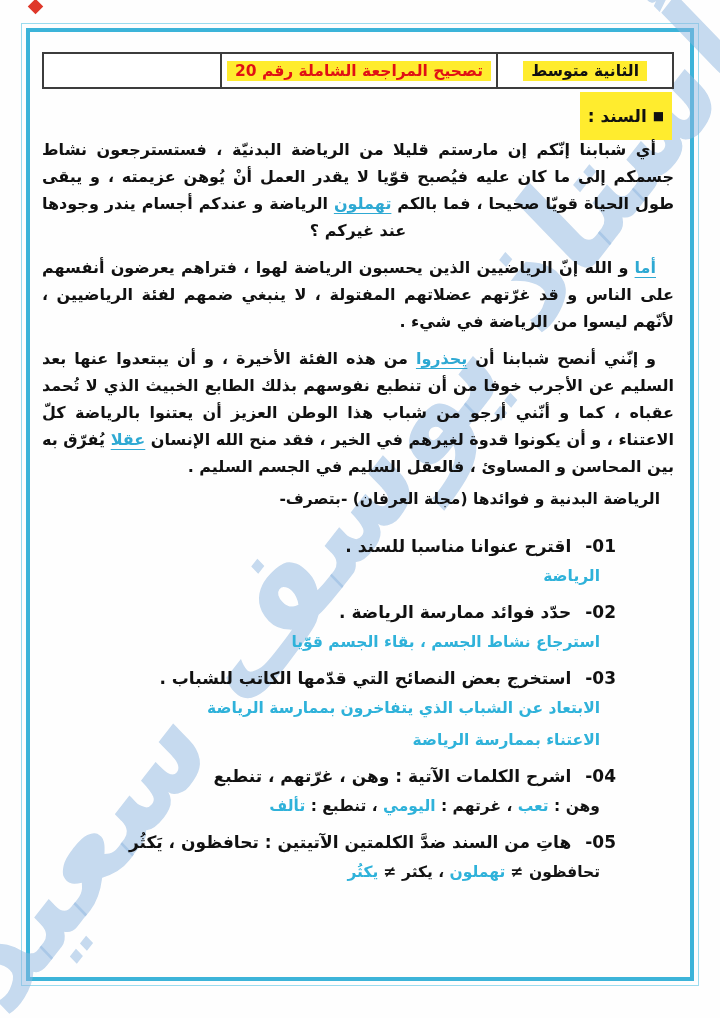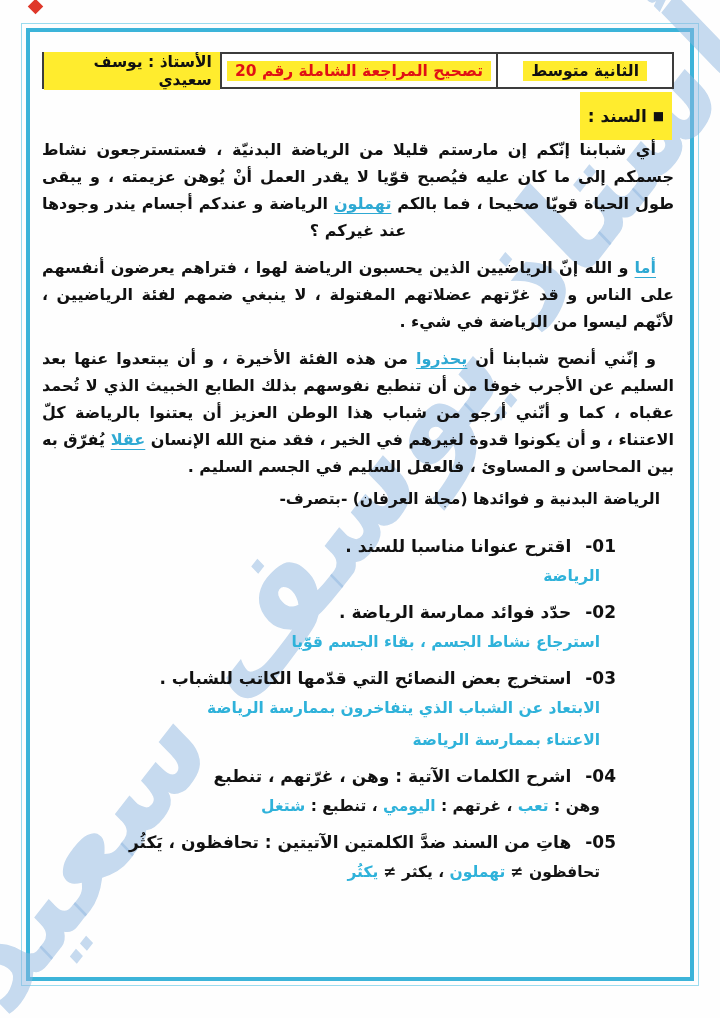--- a/index.html
+++ b/index.html
@@ -66,23 +66,20 @@
 
   <div class="content">
 
     <div class="header-table">
       <div class="cell cell-grade">
         <span class="hl">الثانية متوسط</span>
       </div>
       <div class="cell cell-title">
         <span class="hl title-red">تصحيح المراجعة الشاملة رقم 20</span>
       </div>
-      <div class="cell cell-teacher">
-        <span class="hl">الأستاذ : يوسف سعيدي</span>
-      </div>
     </div>
 
     <div class="heading">
       <span class="hl">
         <span class="bullet">■</span>
         <span>السند :</span>
       </span>
     </div>
 
     <p class="para center-last"><span>أي شبابنا إنّكم إن مارستم قليلا من الرياضة البدنيّة ، فستسترجعون نشاط جسمكم إلى ما كان عليه فيُصبح قوّيا لا يقدر العمل أنْ يُوهن عزيمته ، و يبقى طول الحياة قويّا صحيحا ، فما بالكم </span><span class="seg-u">تهملون</span><span> الرياضة و عندكم أجسام يندر وجودها عند غيركم ؟</span></p>
@@ -112,21 +109,21 @@
       <span class="qnum">03-</span><span class="qtext"><span>استخرج بعض النصائح التي قدّمها الكاتب للشباب .</span></span>
     </div>
   <div class="answer"><span class="seg-c">الابتعاد عن الشباب الذي يتفاخرون بممارسة الرياضة</span></div>
           <div class="answer"><span class="seg-c">الاعتناء بممارسة الرياضة</span></div>
         </div>
 
   <div class="qblock">
     <div class="qrow">
       <span class="qnum">04-</span><span class="qtext"><span>اشرح الكلمات الآتية : وهن ، غرّتهم ، تنطبع</span></span>
     </div>
-  <div class="answer"><span class="seg-bb">وهن : </span><span class="seg-c">تعب</span><span class="seg-bb">   ،   </span><span class="seg-bb">غرتهم : </span><span class="seg-c">اليومي</span><span class="seg-bb">   ،   </span><span class="seg-bb">تنطبع : </span><span class="seg-c">شتغل</span></div>
+  <div class="answer"><span class="seg-bb">وهن : </span><span class="seg-c">تعب</span><span class="seg-bb">   ،   </span><span class="seg-bb">غرتهم : </span><span class="seg-c">اليومي</span><span class="seg-bb">   ،   </span><span class="seg-bb">تنطبع : </span><span class="seg-c">تألف</span></div>
         </div>
 
   <div class="qblock">
     <div class="qrow">
       <span class="qnum">05-</span><span class="qtext"><span>هاتِ من السند ضدَّ الكلمتين الآتيتين : تحافظون ، يَكثُر</span></span>
     </div>
   <div class="answer"><span class="seg-bb">تحافظون ≠ </span><span class="seg-c">تهملون</span><span class="seg-bb">  ،   يكثر ≠ </span><span class="seg-c">يكثُر</span></div>
         </div>
 
 </div>

